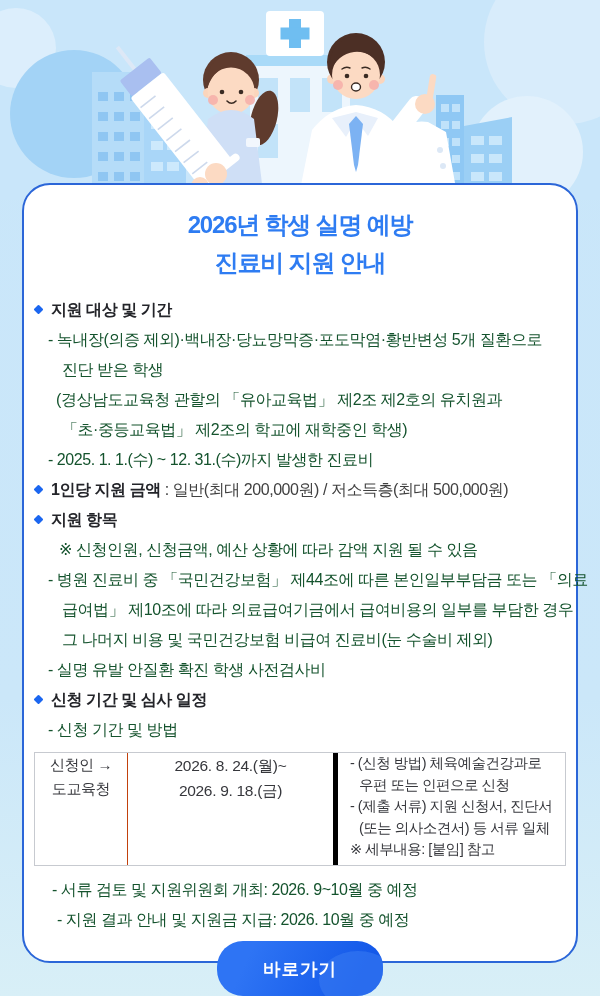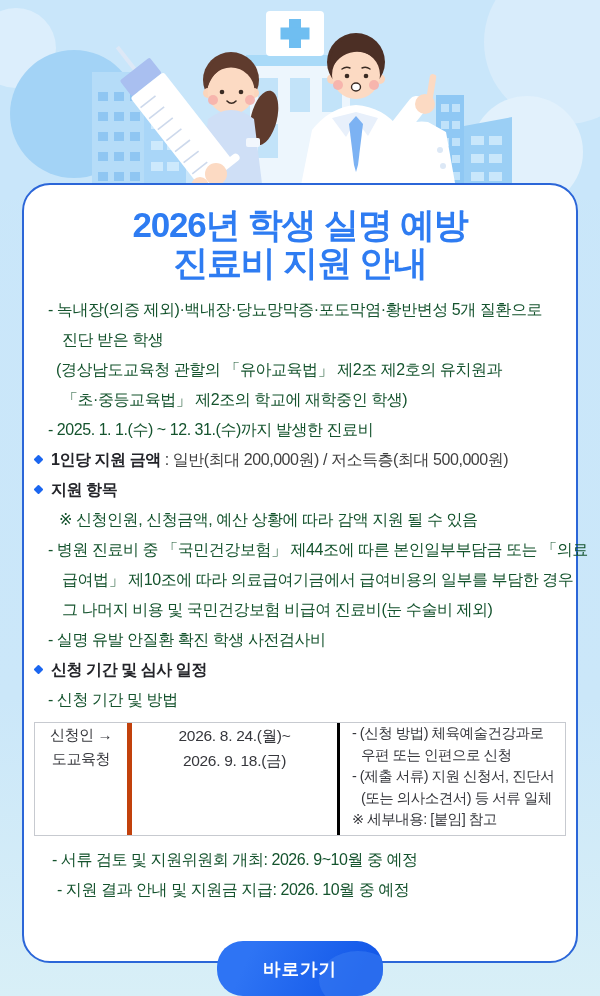--- a/index.html
+++ b/index.html
@@ -8,21 +8,21 @@
     background:linear-gradient(180deg,#C9E6FA 0%,#CBE7F9 70%,#D8EFF7 100%);
     font-family:"Liberation Sans","DejaVu Sans",sans-serif;
   }
   .hero { position:absolute; top:0; left:0; z-index:0; }
   .card {
     position:absolute; left:22px; top:183px; width:556px; height:780px;
     box-sizing:border-box; background:#FFFFFF; border:2px solid #2B66D8;
     border-radius:28px; padding:0 10px; z-index:1;
   }
   .title {
-    margin:21px 0 13px; text-align:center; font-size:35px; line-height:38px;
+    margin:21px 0 13px; text-align:center; font-size:24px; line-height:38px;
     font-weight:800; color:#2E7CF2; letter-spacing:-1.2px;
   }
   .line {
     font-size:16px; line-height:30px; color:#14532d;
     letter-spacing:-0.45px; white-space:nowrap;
   }
   .lh { font-weight:700; color:#232429; }
   .hb { font-weight:800; }
   .hr { font-weight:400; color:#404040; }
   .bullet {
@@ -37,25 +37,25 @@
   .ln { padding-left:25px; }
   .la1 { padding-left:18px; }
   .la2 { padding-left:23px; }
   .info-table {
     display:flex; margin:7px 0 9px; border:1px solid #C7CAD0;
     height:114px; box-sizing:border-box; background:#FFFFFF;
   }
   .cell { display:flex; flex-direction:column; justify-content:flex-start; }
   .c1 {
     width:92px; align-items:center; text-align:center; font-size:15px;
-    line-height:24px; color:#36373C; border-right:5px solid #c2410c; letter-spacing:-0.4px;
+    line-height:24px; color:#36373C; border-right:1px solid #c2410c; letter-spacing:-0.4px;
   }
   .c2 {
     width:205px; align-items:center; text-align:center; font-size:15.5px;
-    line-height:25px; color:#36373C; border-right:3px solid #000000; letter-spacing:-0.3px;
+    line-height:25px; color:#36373C; border-right:5px solid #000000; letter-spacing:-0.3px;
   }
   .c3 {
     flex:1; padding-left:12px; font-size:14.5px; line-height:21.5px;
     color:#36373C; letter-spacing:-0.5px; white-space:nowrap;
   }
   .c3 .ind { padding-left:9px; }
   .cta {
     position:absolute; left:50%; top:941px; transform:translateX(-50%);
     width:166px; height:55px; border:none; border-radius:26px;
     background:linear-gradient(115deg,#2E74F4 20%,#1459E9 85%);
@@ -209,20 +209,23 @@
       <ellipse cx="356" cy="87" rx="4.5" ry="4" fill="#FFFFFF" stroke="#3A2B23" stroke-width="1.4"></ellipse>
     </g>
   </svg>
 
   <div class="card">
     <h1 class="title">
       <span>2026년 학생 실명 예방</span><br>
       <span>진료비 지원 안내</span>
     </h1>
 
+    <div class="line lh">
+      <span class="bullet"></span><span class="hb">지원 대상 및 기간</span><span class="hr"></span>
+    </div>
     <div class="line ld">- 녹내장(의증 제외)·백내장·당뇨망막증·포도막염·황반변성 5개 질환으로</div>
     <div class="line li2">진단 받은 학생</div>
     <div class="line li">(경상남도교육청 관할의 「유아교육법」 제2조 제2호의 유치원과</div>
     <div class="line li2">「초·중등교육법」 제2조의 학교에 재학중인 학생)</div>
     <div class="line ld">- 2025. 1. 1.(수) ~ 12. 31.(수)까지 발생한 진료비</div>
 
     <div class="line lh">
       <span class="bullet"></span><span class="hb">1인당 지원 금액</span><span class="hr"> : 일반(최대 200,000원) / 저소득층(최대 500,000원)</span>
     </div>
     <div class="line lh">

